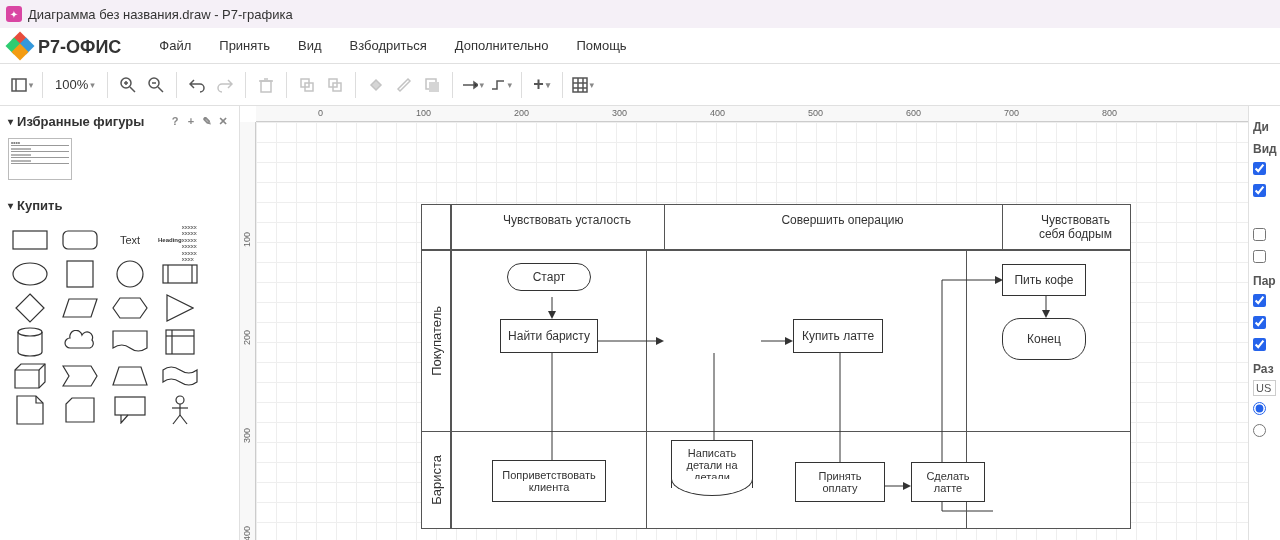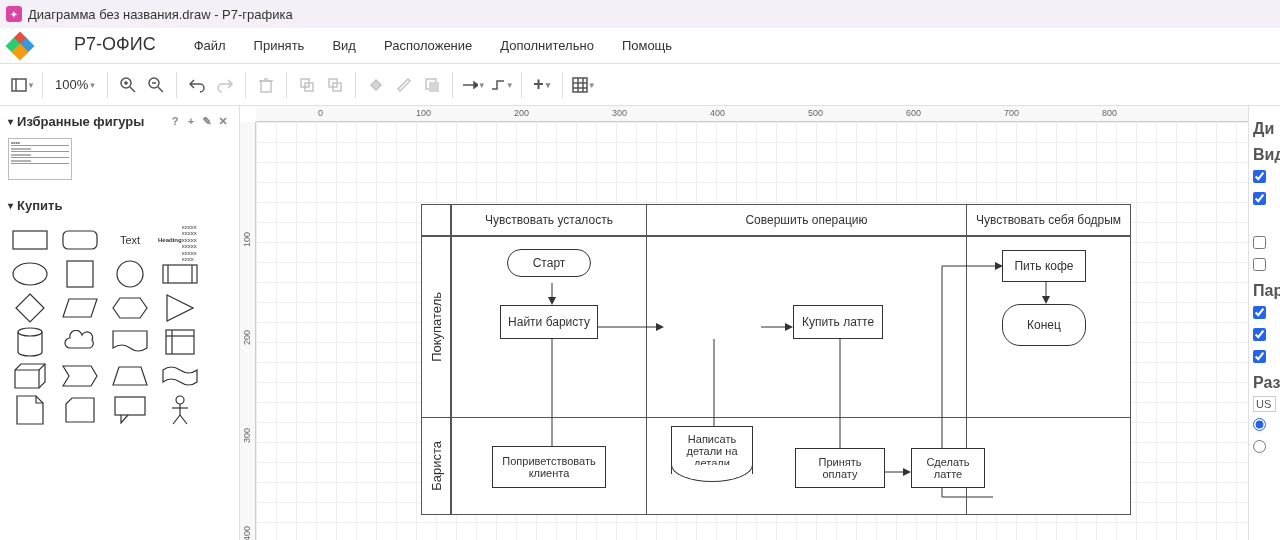--- a/index.html
+++ b/index.html
@@ -2,21 +2,21 @@
 <html><head>
 <meta charset="utf-8">
 <style>
 * { box-sizing: border-box; margin: 0; padding: 0; font-family: Arial, sans-serif; }
 body { width: 1280px; height: 540px; overflow: hidden; background: #fff; font-size: 13px; color: #333; }
 
 .titlebar { height: 28px; background: #f5f0f7; display: flex; align-items: center; padding: 0 6px; }
 .titlebar .ticon { width: 16px; height: 16px; background: #d946a3; border-radius: 3px; margin-right: 6px; display: flex; align-items: center; justify-content: center; color: #fff; font-size: 10px; }
 
 .menubar { height: 36px; display: flex; align-items: center; padding: 0 8px; border-bottom: 1px solid #e0e0e0; }
-.logo { display: flex; align-items: flex-start; font-weight: normal; font-size: 18px; margin-right: 24px; gap: 36px; }
+.logo { display: flex; align-items: flex-end; font-weight: bold; font-size: 18px; margin-right: 24px; }
 .logo-mark { width: 24px; height: 24px; position: relative; margin-right: 6px; }
 .logo-mark span { position: absolute; width: 12px; height: 12px; transform: rotate(45deg); }
 .logo-mark .l1 { background: #e74c3c; top: 0; left: 6px; }
 .logo-mark .l2 { background: #2ecc71; top: 6px; left: 0; }
 .logo-mark .l3 { background: #3498db; top: 6px; left: 12px; }
 .logo-mark .l4 { background: #f39c12; top: 12px; left: 6px; }
 .menu-item { padding: 6px 14px; cursor: pointer; }
 
 .toolbar { height: 42px; display: flex; align-items: center; padding: 0 8px; border-bottom: 1px solid #e0e0e0; }
 .tbtn { width: 28px; height: 28px; display: flex; align-items: center; justify-content: center; cursor: pointer; color: #555; }
@@ -45,21 +45,21 @@
 .ruler-h span { position: absolute; font-size: 9px; color: #666; top: 2px; }
 .ruler-v span { position: absolute; font-size: 9px; color: #666; left: 2px; writing-mode: vertical-rl; transform: rotate(180deg); }
 .canvas { position: absolute; top: 16px; left: 16px; right: 0; bottom: 0;
   background-image: linear-gradient(#eee 1px, transparent 1px), linear-gradient(90deg, #eee 1px, transparent 1px);
   background-size: 20px 20px; }
 
 .diagram { position: absolute; top: 82px; left: 165px; width: 710px; border: 1px solid #555; font-size: 12px; background: #fff; }
 .d-title { text-align: center; padding: 8px; border-bottom: 2px solid #555; font-size: 13px; }
 .lane-hdrs { display: flex; border-bottom: 2px solid #555; }
 .rowlabel-sp { width: 30px; border-right: 2px solid #555; }
-.colh { flex: 1; text-align: center; padding: 8px; border-right: 1px solid #555; }
+.colh { flex: 1; text-align: center; padding: 8px; border-right: 1px solid #555; margin-left: 18px; }
 .colh:last-child { border-right: none; }
 .colh.c1 { flex: 0 0 195px; }
 .colh.c2 { flex: 0 0 320px; }
 .colh.c3 { flex: 1; }
 
 .lane { display: flex; border-bottom: 1px solid #555; }
 .lane:last-child { border-bottom: none; }
 .rowlabel { width: 30px; border-right: 2px solid #555; display: flex; align-items: center; justify-content: center; }
 .rowlabel span { writing-mode: vertical-rl; transform: rotate(180deg); font-size: 13px; }
 .cells { flex: 1; display: flex; position: relative; }
@@ -74,21 +74,21 @@
 .term { border-radius: 18px; }
 .doc { border-bottom: none; }
 .doc::after { content: ""; position: absolute; left: -1px; right: -1px; bottom: -8px; height: 16px; border: 1px solid #333; border-top: none; border-radius: 0 0 50% 50% / 0 0 100% 100%; background: #fff; }
 
 .arr { position: absolute; }
 .arr svg { overflow: visible; }
 .arr line, .arr polyline { stroke: #333; stroke-width: 1; fill: none; }
 .ahead { fill: #333; }
 
 .rightpanel { width: 32px; border-left: 1px solid #e0e0e0; padding: 6px 4px; font-size: 12px; color: #555; }
-.rightpanel .rlabel { font-weight: bold; margin: 8px 0 4px; font-size: 16px; }
+.rightpanel .rlabel { font-weight: bold; margin: 8px 0 4px; font-size: 12px; }
 .rightpanel .cb { margin: 6px 0; }
 .rightpanel .cb input { accent-color: #2563eb; }
 </style>
 </head>
 <body>
 
 <div class="titlebar">
   <div class="ticon">✦</div>
   <span>Диаграмма без названия.draw - Р7-графика</span>
 </div>
@@ -99,21 +99,21 @@
       <span class="l1"></span>
         <span class="l2"></span>
         <span class="l3"></span>
         <span class="l4"></span>
     </div>
     <span>Р7-ОФИС</span>
   </div>
   <div class="menu-item">Файл</div>
   <div class="menu-item">Принять</div>
   <div class="menu-item">Вид</div>
-  <div class="menu-item">Расположение</div>
+  <div class="menu-item">Взбодриться</div>
   <div class="menu-item">Дополнительно</div>
   <div class="menu-item">Помощь</div>
 </div>
 
 <div class="toolbar">
   <div class="tbtn">
       <svg viewBox="0 0 16 16">
         <rect x="1" y="2" width="14" height="12"></rect>
         <line x1="5" y1="2" x2="5" y2="14"></line>
       </svg>

